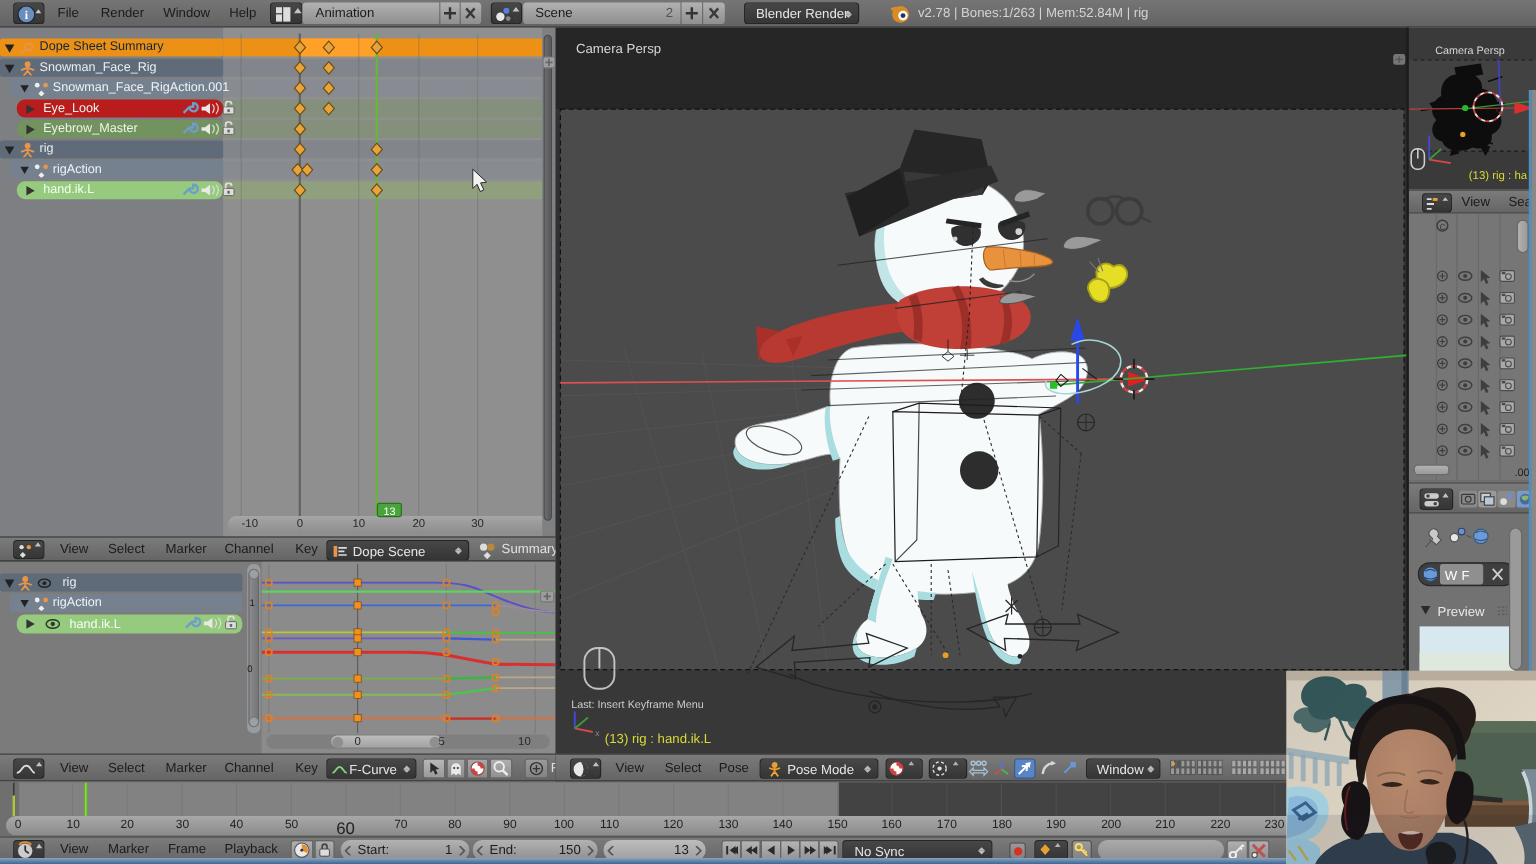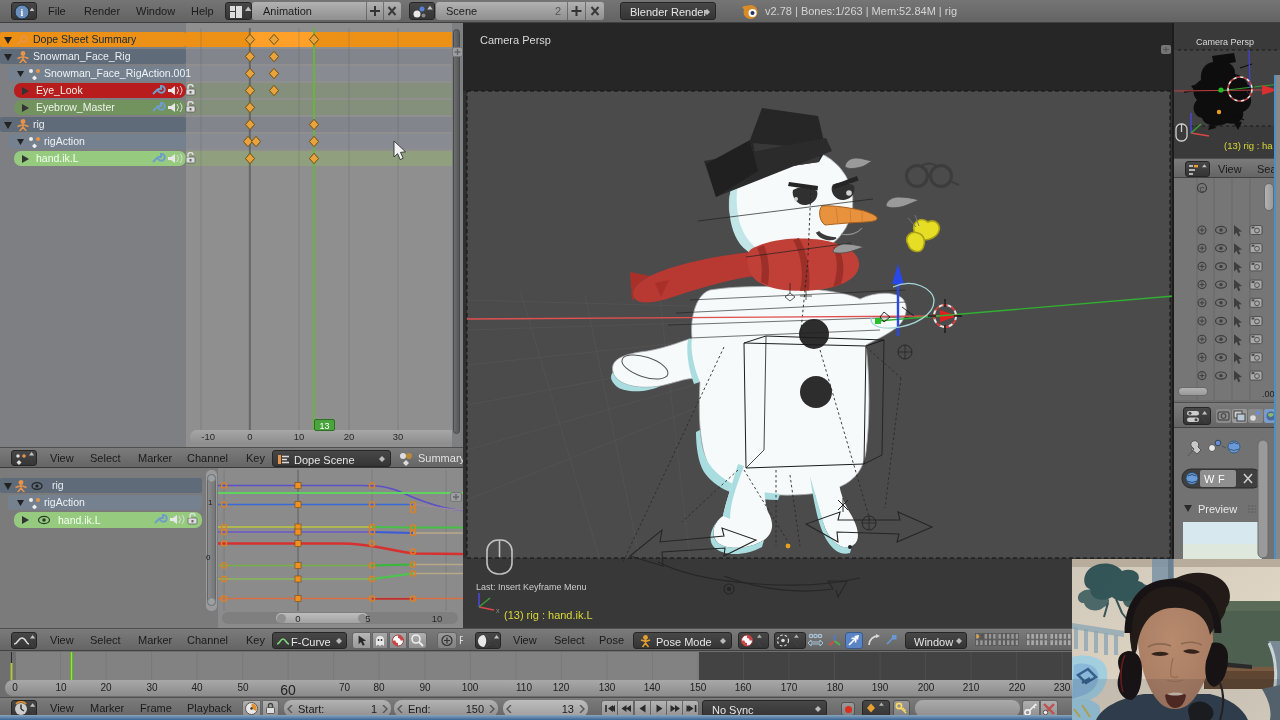--- a/index.html
+++ b/index.html
@@ -461,25 +461,25 @@
 <line x1="71.5" y1="0" x2="71.5" y2="28" stroke="#a8d848" stroke-width="1"></line>
 </svg>
 <div class="a" style="left:5px;top:29px;width:1169px;height:16px;background:linear-gradient(#a8a8a8,#8b8b8b);border-radius:8px 0 0 8px"></div>
 <div class="a" style="left:-1px;top:31px;width:32px;text-align:center;font-size:10px;color:#222">0</div>
 <div class="a" style="left:45px;top:31px;width:32px;text-align:center;font-size:10px;color:#222">10</div>
 <div class="a" style="left:90px;top:31px;width:32px;text-align:center;font-size:10px;color:#222">20</div>
 <div class="a" style="left:136px;top:31px;width:32px;text-align:center;font-size:10px;color:#222">30</div>
 <div class="a" style="left:181px;top:31px;width:32px;text-align:center;font-size:10px;color:#222">40</div>
 <div class="a" style="left:227px;top:31px;width:32px;text-align:center;font-size:10px;color:#222">50</div>
 <div class="a" style="left:272px;top:31px;width:32px;text-align:center;font-size:14px;color:#222">60</div>
-<div class="a" style="left:318px;top:31px;width:32px;text-align:right;font-size:10px;color:#222">70</div>
+<div class="a" style="left:318px;top:31px;width:32px;text-align:center;font-size:10px;color:#222">70</div>
 <div class="a" style="left:363px;top:31px;width:32px;text-align:center;font-size:10px;color:#222">80</div>
 <div class="a" style="left:409px;top:31px;width:32px;text-align:center;font-size:10px;color:#222">90</div>
 <div class="a" style="left:454px;top:31px;width:32px;text-align:center;font-size:10px;color:#222">100</div>
-<div class="a" style="left:500px;top:31px;width:32px;text-align:right;font-size:10px;color:#222">110</div>
+<div class="a" style="left:500px;top:31px;width:32px;text-align:left;font-size:10px;color:#222">110</div>
 <div class="a" style="left:545px;top:31px;width:32px;text-align:center;font-size:10px;color:#222">120</div>
 <div class="a" style="left:591px;top:31px;width:32px;text-align:center;font-size:10px;color:#222">130</div>
 <div class="a" style="left:636px;top:31px;width:32px;text-align:center;font-size:10px;color:#222">140</div>
 <div class="a" style="left:682px;top:31px;width:32px;text-align:center;font-size:10px;color:#222">150</div>
 <div class="a" style="left:727px;top:31px;width:32px;text-align:center;font-size:10px;color:#222">160</div>
 <div class="a" style="left:773px;top:31px;width:32px;text-align:center;font-size:10px;color:#222">170</div>
 <div class="a" style="left:819px;top:31px;width:32px;text-align:center;font-size:10px;color:#222">180</div>
 <div class="a" style="left:864px;top:31px;width:32px;text-align:center;font-size:10px;color:#222">190</div>
 <div class="a" style="left:910px;top:31px;width:32px;text-align:center;font-size:10px;color:#222">200</div>
 <div class="a" style="left:955px;top:31px;width:32px;text-align:center;font-size:10px;color:#222">210</div>

